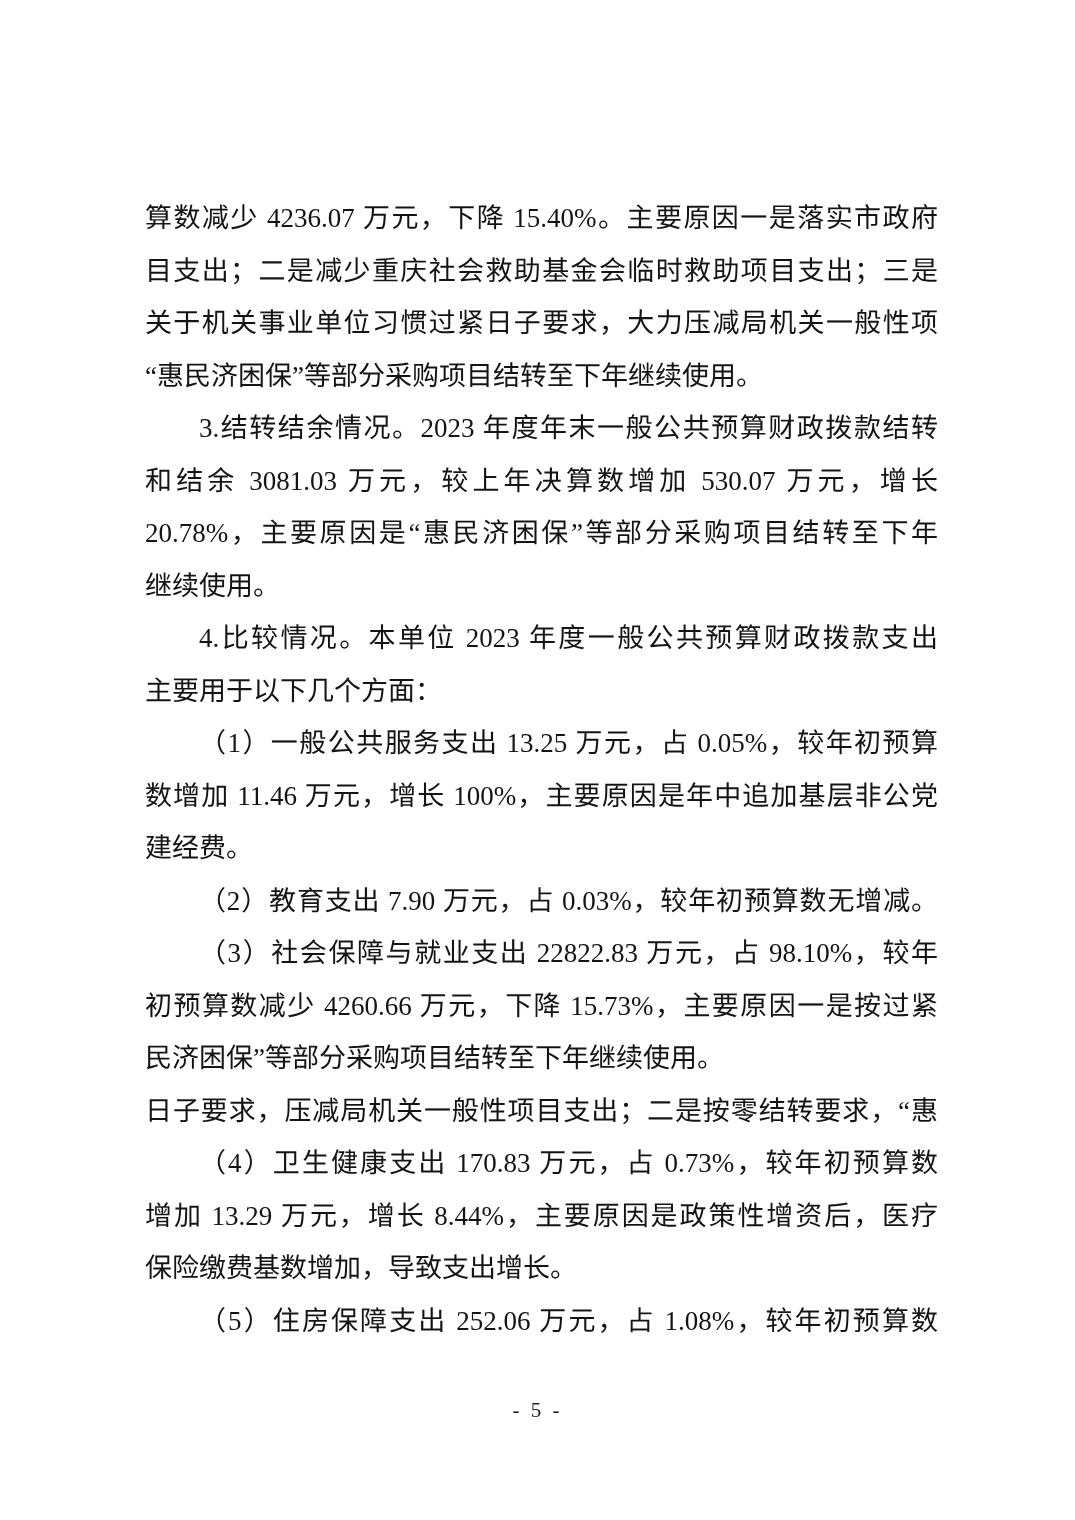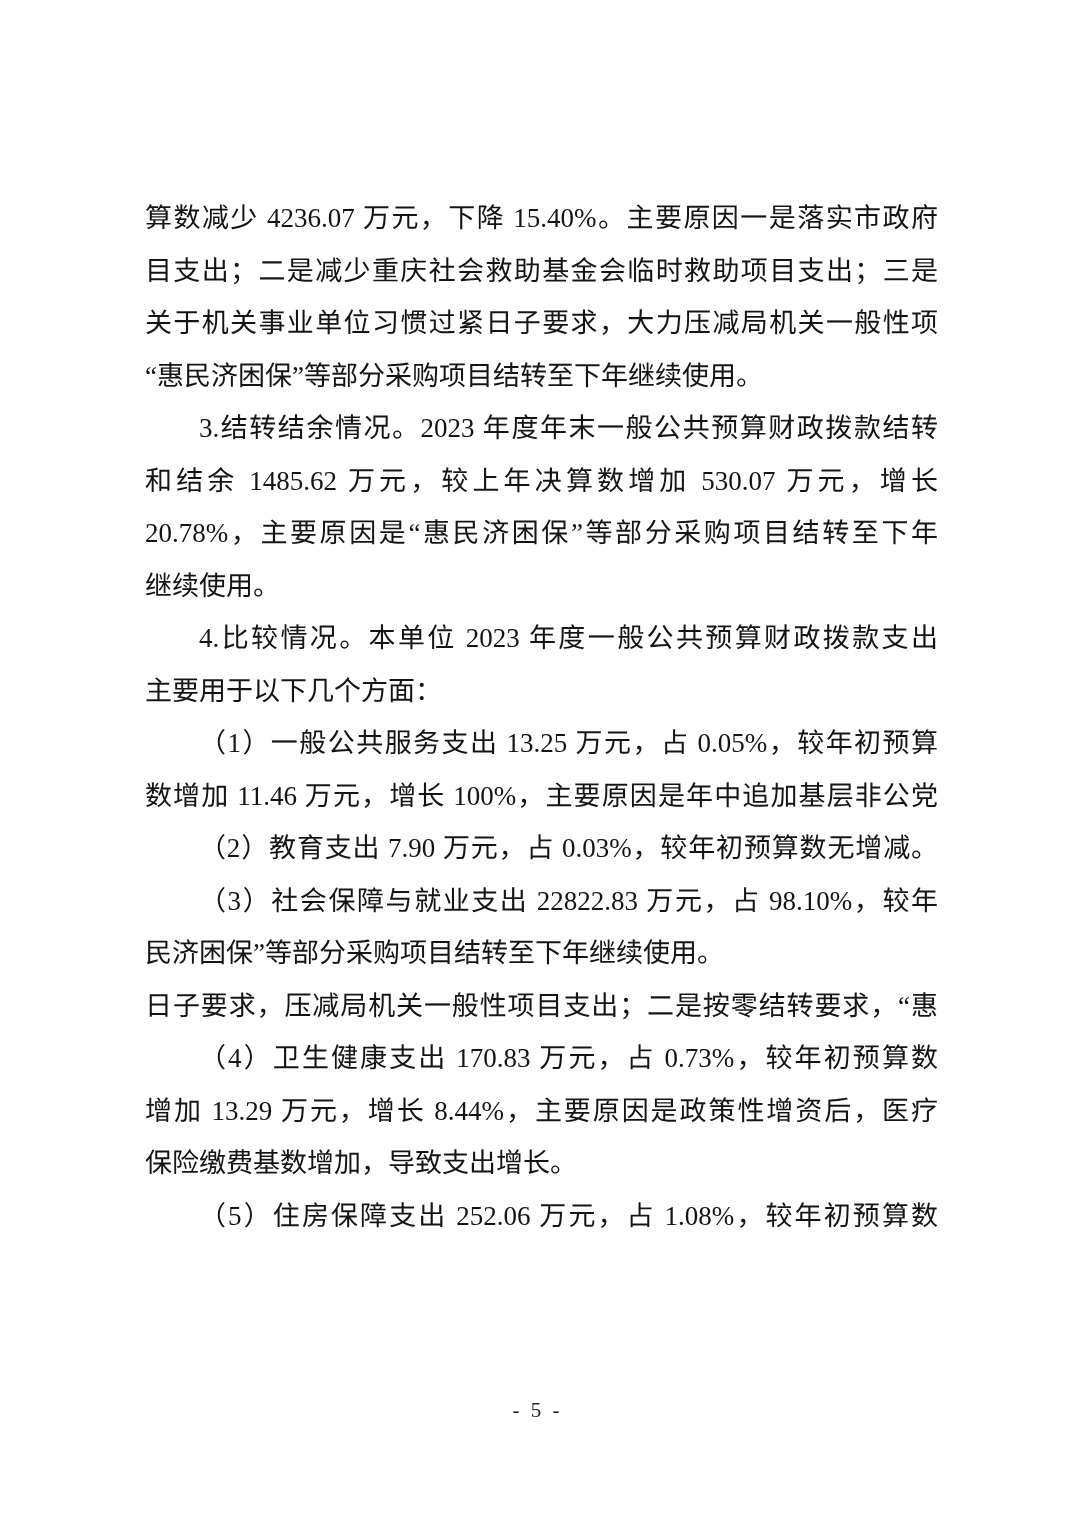--- a/index.html
+++ b/index.html
@@ -57,29 +57,31 @@
 </head>
 <body>
 
 <div class="page">
   <div class="content">
     <div class="ln fill">算数减少 4236.07 万元，下降 15.40%。主要原因一是落实市政府</div>
     <div class="ln fill">目支出；二是减少重庆社会救助基金会临时救助项目支出；三是</div>
     <div class="ln fill">关于机关事业单位习惯过紧日子要求，大力压减局机关一般性项</div>
     <div class="ln last">“惠民济困保”等部分采购项目结转至下年继续使用。</div>
     <div class="ln fill ind">3.结转结余情况。2023 年度年末一般公共预算财政拨款结转</div>
-    <div class="ln fill">和结余 1485.62 万元，较上年决算数增加 530.07 万元，增长</div>
+    <div class="ln fill">和结余 3081.03 万元，较上年决算数增加 530.07 万元，增长</div>
     <div class="ln fill">20.78%，主要原因是“惠民济困保”等部分采购项目结转至下年</div>
     <div class="ln last">继续使用。</div>
     <div class="ln fill ind">4.比较情况。本单位 2023 年度一般公共预算财政拨款支出</div>
     <div class="ln last">主要用于以下几个方面：</div>
     <div class="ln fill ind">（1）一般公共服务支出 13.25 万元，占 0.05%，较年初预算</div>
     <div class="ln fill">数增加 11.46 万元，增长 100%，主要原因是年中追加基层非公党</div>
+    <div class="ln last">建经费。</div>
     <div class="ln fill ind">（2）教育支出 7.90 万元，占 0.03%，较年初预算数无增减。</div>
     <div class="ln fill ind">（3）社会保障与就业支出 22822.83 万元，占 98.10%，较年</div>
+    <div class="ln fill">初预算数减少 4260.66 万元，下降 15.73%，主要原因一是按过紧</div>
     <div class="ln last">民济困保”等部分采购项目结转至下年继续使用。</div>
     <div class="ln fill">日子要求，压减局机关一般性项目支出；二是按零结转要求，“惠</div>
     <div class="ln fill ind">（4）卫生健康支出 170.83 万元，占 0.73%，较年初预算数</div>
     <div class="ln fill">增加 13.29 万元，增长 8.44%，主要原因是政策性增资后，医疗</div>
     <div class="ln last">保险缴费基数增加，导致支出增长。</div>
     <div class="ln fill ind">（5）住房保障支出 252.06 万元，占 1.08%，较年初预算数</div>
   </div>
 
   <div class="footer">- 5 -</div>
 </div>

